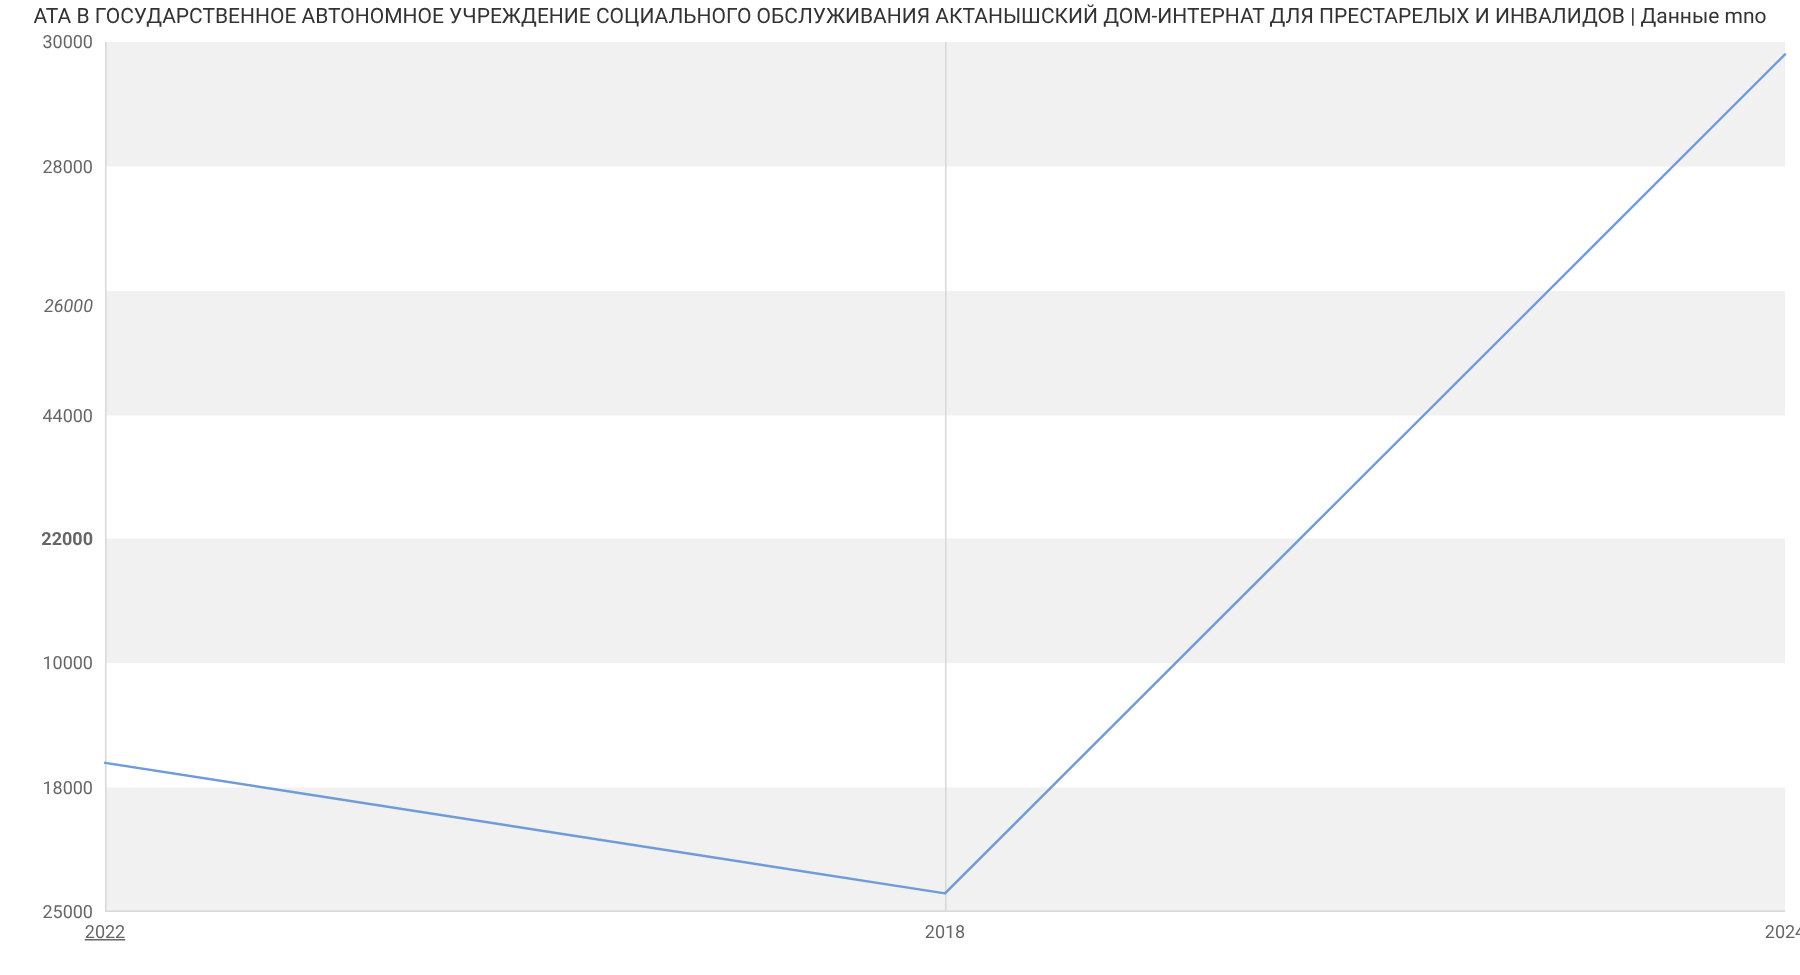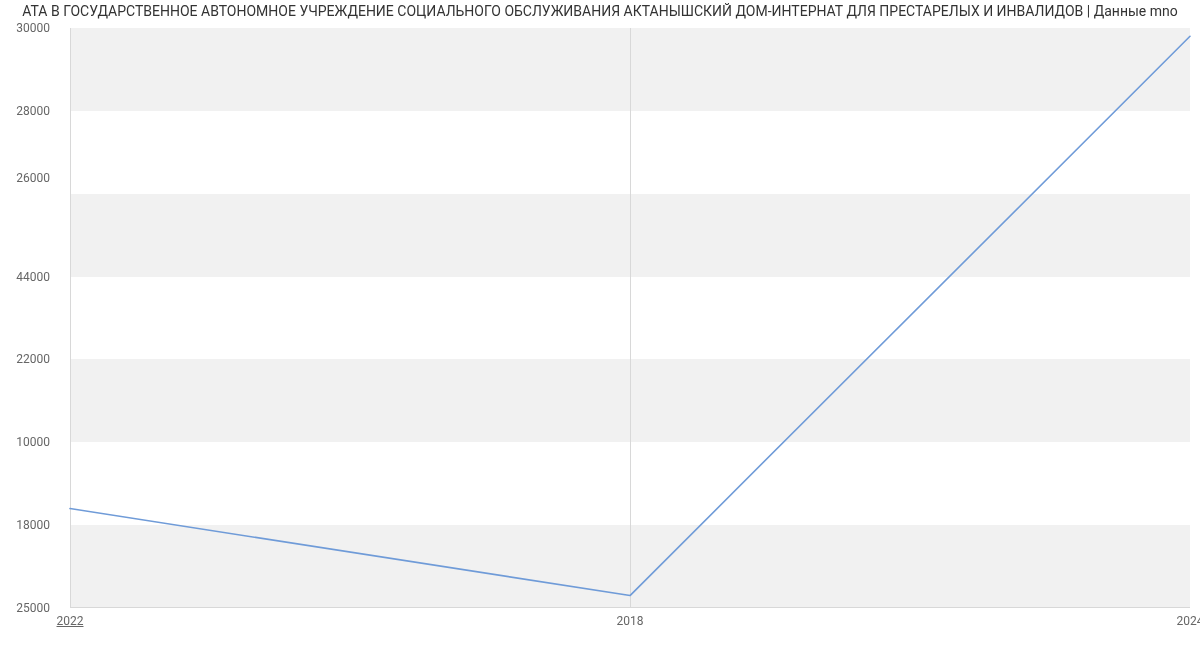--- a/index.html
+++ b/index.html
@@ -55,21 +55,21 @@
   }
   .axis-line-bottom {
     position: absolute;
     left: 0; right: 0; bottom: 0;
     height: 1px;
     background: #d8d8d8;
   }
   .y-tick {
     position: absolute;
     right: 100%;
-    margin-right: 20px;
+    margin-right: 8px;
     transform: translateY(-50%);
     font-size: 12px;
     color: #666666;
     text-align: right;
     white-space: nowrap;
   }
   .x-tick {
     position: absolute;
     top: 100%;
     margin-top: 6px;
@@ -114,23 +114,23 @@
       <div class="band" style="top: 0px; height: 82.8571px;"></div>
 
       <div class="x-major" style="left: 560px;"></div>
 
       <div class="axis-line-left"></div>
       <div class="axis-line-bottom"></div>
 
       <div class="y-tick" style="top: 580px;">25000</div>
       <div class="y-tick" style="top: 497.143px;">18000</div>
       <div class="y-tick" style="top: 414.286px;">10000</div>
-      <div class="y-tick" style="top: 331.429px;">22000</div>
+      <div class="y-tick" style="top: 331.429px; font-weight: bold;">22000</div>
       <div class="y-tick" style="top: 248.571px;">44000</div>
-      <div class="y-tick" style="top: 150px;">26000</div>
+      <div class="y-tick" style="top: 176px; font-style: italic;">26000</div>
       <div class="y-tick" style="top: 82.8571px; text-align: right;">28000</div>
       <div class="y-tick" style="top: 0px;">30000</div>
 
       <div class="x-tick" style="left: 0px; text-decoration: underline;">2022</div>
       <div class="x-tick" style="left: 560px;">2018</div>
       <div class="x-tick" style="left: 1120px;">2024</div>
 
       <svg class="series" viewBox="0 0 1120 580" preserveAspectRatio="none">
         <path d="M0.00 480.57 L560.00 567.57 L1120.00 8.29"></path>
       </svg>

